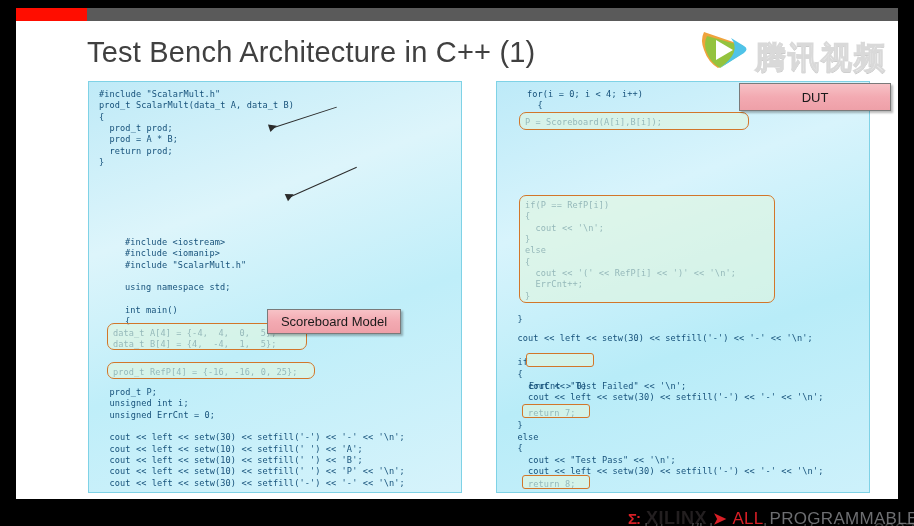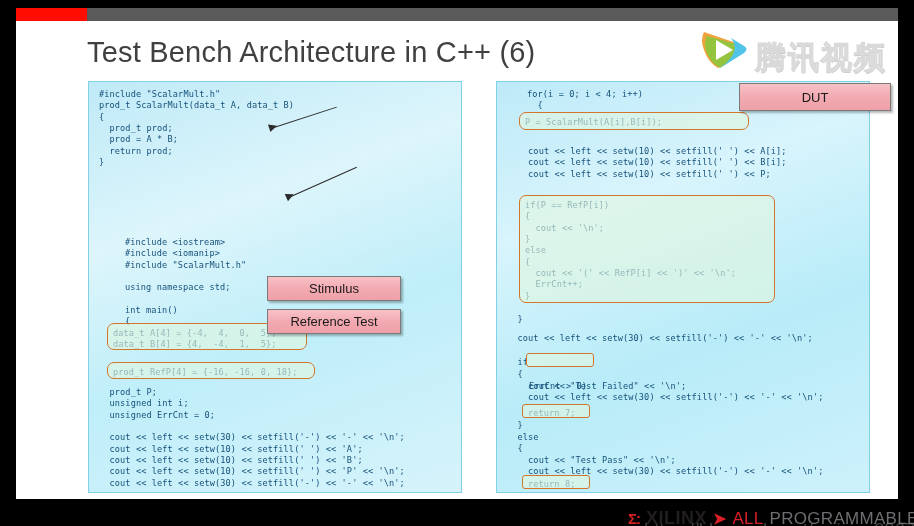--- a/index.html
+++ b/index.html
@@ -63,21 +63,21 @@
 <body>
 
 <div id="stage">
 
   <div class="progress-track">
     <div class="progress-fill" style="width: 8%;"></div>
   </div>
 
   <div class="slide">
 
-    <div class="slide-title">Test Bench Architecture in C++ (6)</div>
+    <div class="slide-title">Test Bench Architecture in C++ (1)</div>
 
     <div class="tv-logo">
       <svg width="54" height="48" viewBox="0 0 54 48">
         <path d="M6 6 Q2 14 6 24 Q10 36 20 42 L44 27 Q50 23 44 19 Z" fill="#f0a33c"></path>
         <path d="M9 10 Q5 18 9 27 Q13 37 22 42 L45 27 Q50 23 45 20 Z" fill="#8cc63f" opacity="0.92"></path>
         <path d="M22 42 L46 27 Q51 23 46 20 L33 12 Q44 26 22 42 Z" fill="#4fc3e8"></path>
         <polygon points="18,14 18,34 35,24" fill="#ffffff"></polygon>
       </svg>
       <div class="tv-text">腾讯视频</div>
     </div>
@@ -96,45 +96,42 @@
 #include "ScalarMult.h"
 
 using namespace std;
 
 int main()
 {</div>
 
       <div class="codeblock" style="left:24px;top:246px;">data_t A[4] = {-4,  4,  0,  5};
 data_t B[4] = {4,  -4,  1,  5};</div>
 
-      <div class="codeblock" style="left:24px;top:285px;">prod_t RefP[4] = {-16, -16, 0, 18};</div>
+      <div class="codeblock" style="left:24px;top:285px;">prod_t RefP[4] = {-16, -16, 0, 25};</div>
 
       <div class="codeblock" style="left:10px;top:305px;">  prod_t P;
   unsigned int i;
   unsigned ErrCnt = 0;
 
   cout &lt;&lt; left &lt;&lt; setw(30) &lt;&lt; setfill('-') &lt;&lt; '-' &lt;&lt; '\n';
   cout &lt;&lt; left &lt;&lt; setw(10) &lt;&lt; setfill(' ') &lt;&lt; 'A';
   cout &lt;&lt; left &lt;&lt; setw(10) &lt;&lt; setfill(' ') &lt;&lt; 'B';
   cout &lt;&lt; left &lt;&lt; setw(10) &lt;&lt; setfill(' ') &lt;&lt; 'P' &lt;&lt; '\n';
   cout &lt;&lt; left &lt;&lt; setw(30) &lt;&lt; setfill('-') &lt;&lt; '-' &lt;&lt; '\n';</div>
 
       <div class="hl" style="left:18px;top:241px;width:200px;height:27px;"></div>
       <div class="hl" style="left:18px;top:280px;width:208px;height:17px;"></div>
     </div>
 
     <div class="code-panel panel-right">
       <div class="codeblock" style="left:10px;top:7px;margin-left:20px;">for(i = 0; i &lt; 4; i++)
   {</div>
 
-      <div class="codeblock" style="left:28px;top:35px;">P = ScalarMult(A[i],B[i]);</div>
+      <div class="codeblock" style="left:28px;top:35px;">P = Scoreboard(A[i],B[i]);</div>
 
-      <div class="codeblock" style="left:10px;top:64px;">    cout &lt;&lt; left &lt;&lt; setw(10) &lt;&lt; setfill(' ') &lt;&lt; A[i];
-    cout &lt;&lt; left &lt;&lt; setw(10) &lt;&lt; setfill(' ') &lt;&lt; B[i];
-    cout &lt;&lt; left &lt;&lt; setw(10) &lt;&lt; setfill(' ') &lt;&lt; P;</div>
 
       <div class="codeblock" style="left:28px;top:118px;">if(P == RefP[i])
 {
   cout &lt;&lt; '\n';
 }
 else
 {
   cout &lt;&lt; '(' &lt;&lt; RefP[i] &lt;&lt; ')' &lt;&lt; '\n';
   ErrCnt++;
 }</div>
@@ -167,23 +164,22 @@
       <div class="hl sq" style="left:25px;top:393px;width:68px;height:14px;"></div>
     </div>
 
     <div class="connector" style="left:258px;top:106px;width:66px;transform:rotate(-18deg);"></div>
     <div class="arrowhead" style="left:253px;top:102px;transform:rotate(162deg);"></div>
     <div class="callout" style="left:723px;top:62px;width:152px;height:28px;">DUT</div>
 
     <div class="connector" style="left:275px;top:175px;width:72px;transform:rotate(-24deg);"></div>
     <div class="arrowhead" style="left:270px;top:171px;transform:rotate(156deg);"></div>
 
-    <div class="callout" style="left:251px;top:255px;width:134px;height:25px;">Stimulus</div>
 
-    <div class="callout" style="left:251px;top:288px;width:134px;height:25px;">Reference Test</div>
+    <div class="callout" style="left:251px;top:288px;width:134px;height:25px;">Scoreboard Model</div>
 
     <div class="footer">
       <span class="xl-mark">Σ:</span>
       <span class="xl-name">XILINX</span>
       <span class="xl-chev">➤</span>
       <span class="xl-all">ALL</span>
       <span class="xl-prog">PROGRAMMABLE</span>
     </div>
 
     <div class="watermark">https://blog.csdn.net/weixin_39673080</div>

